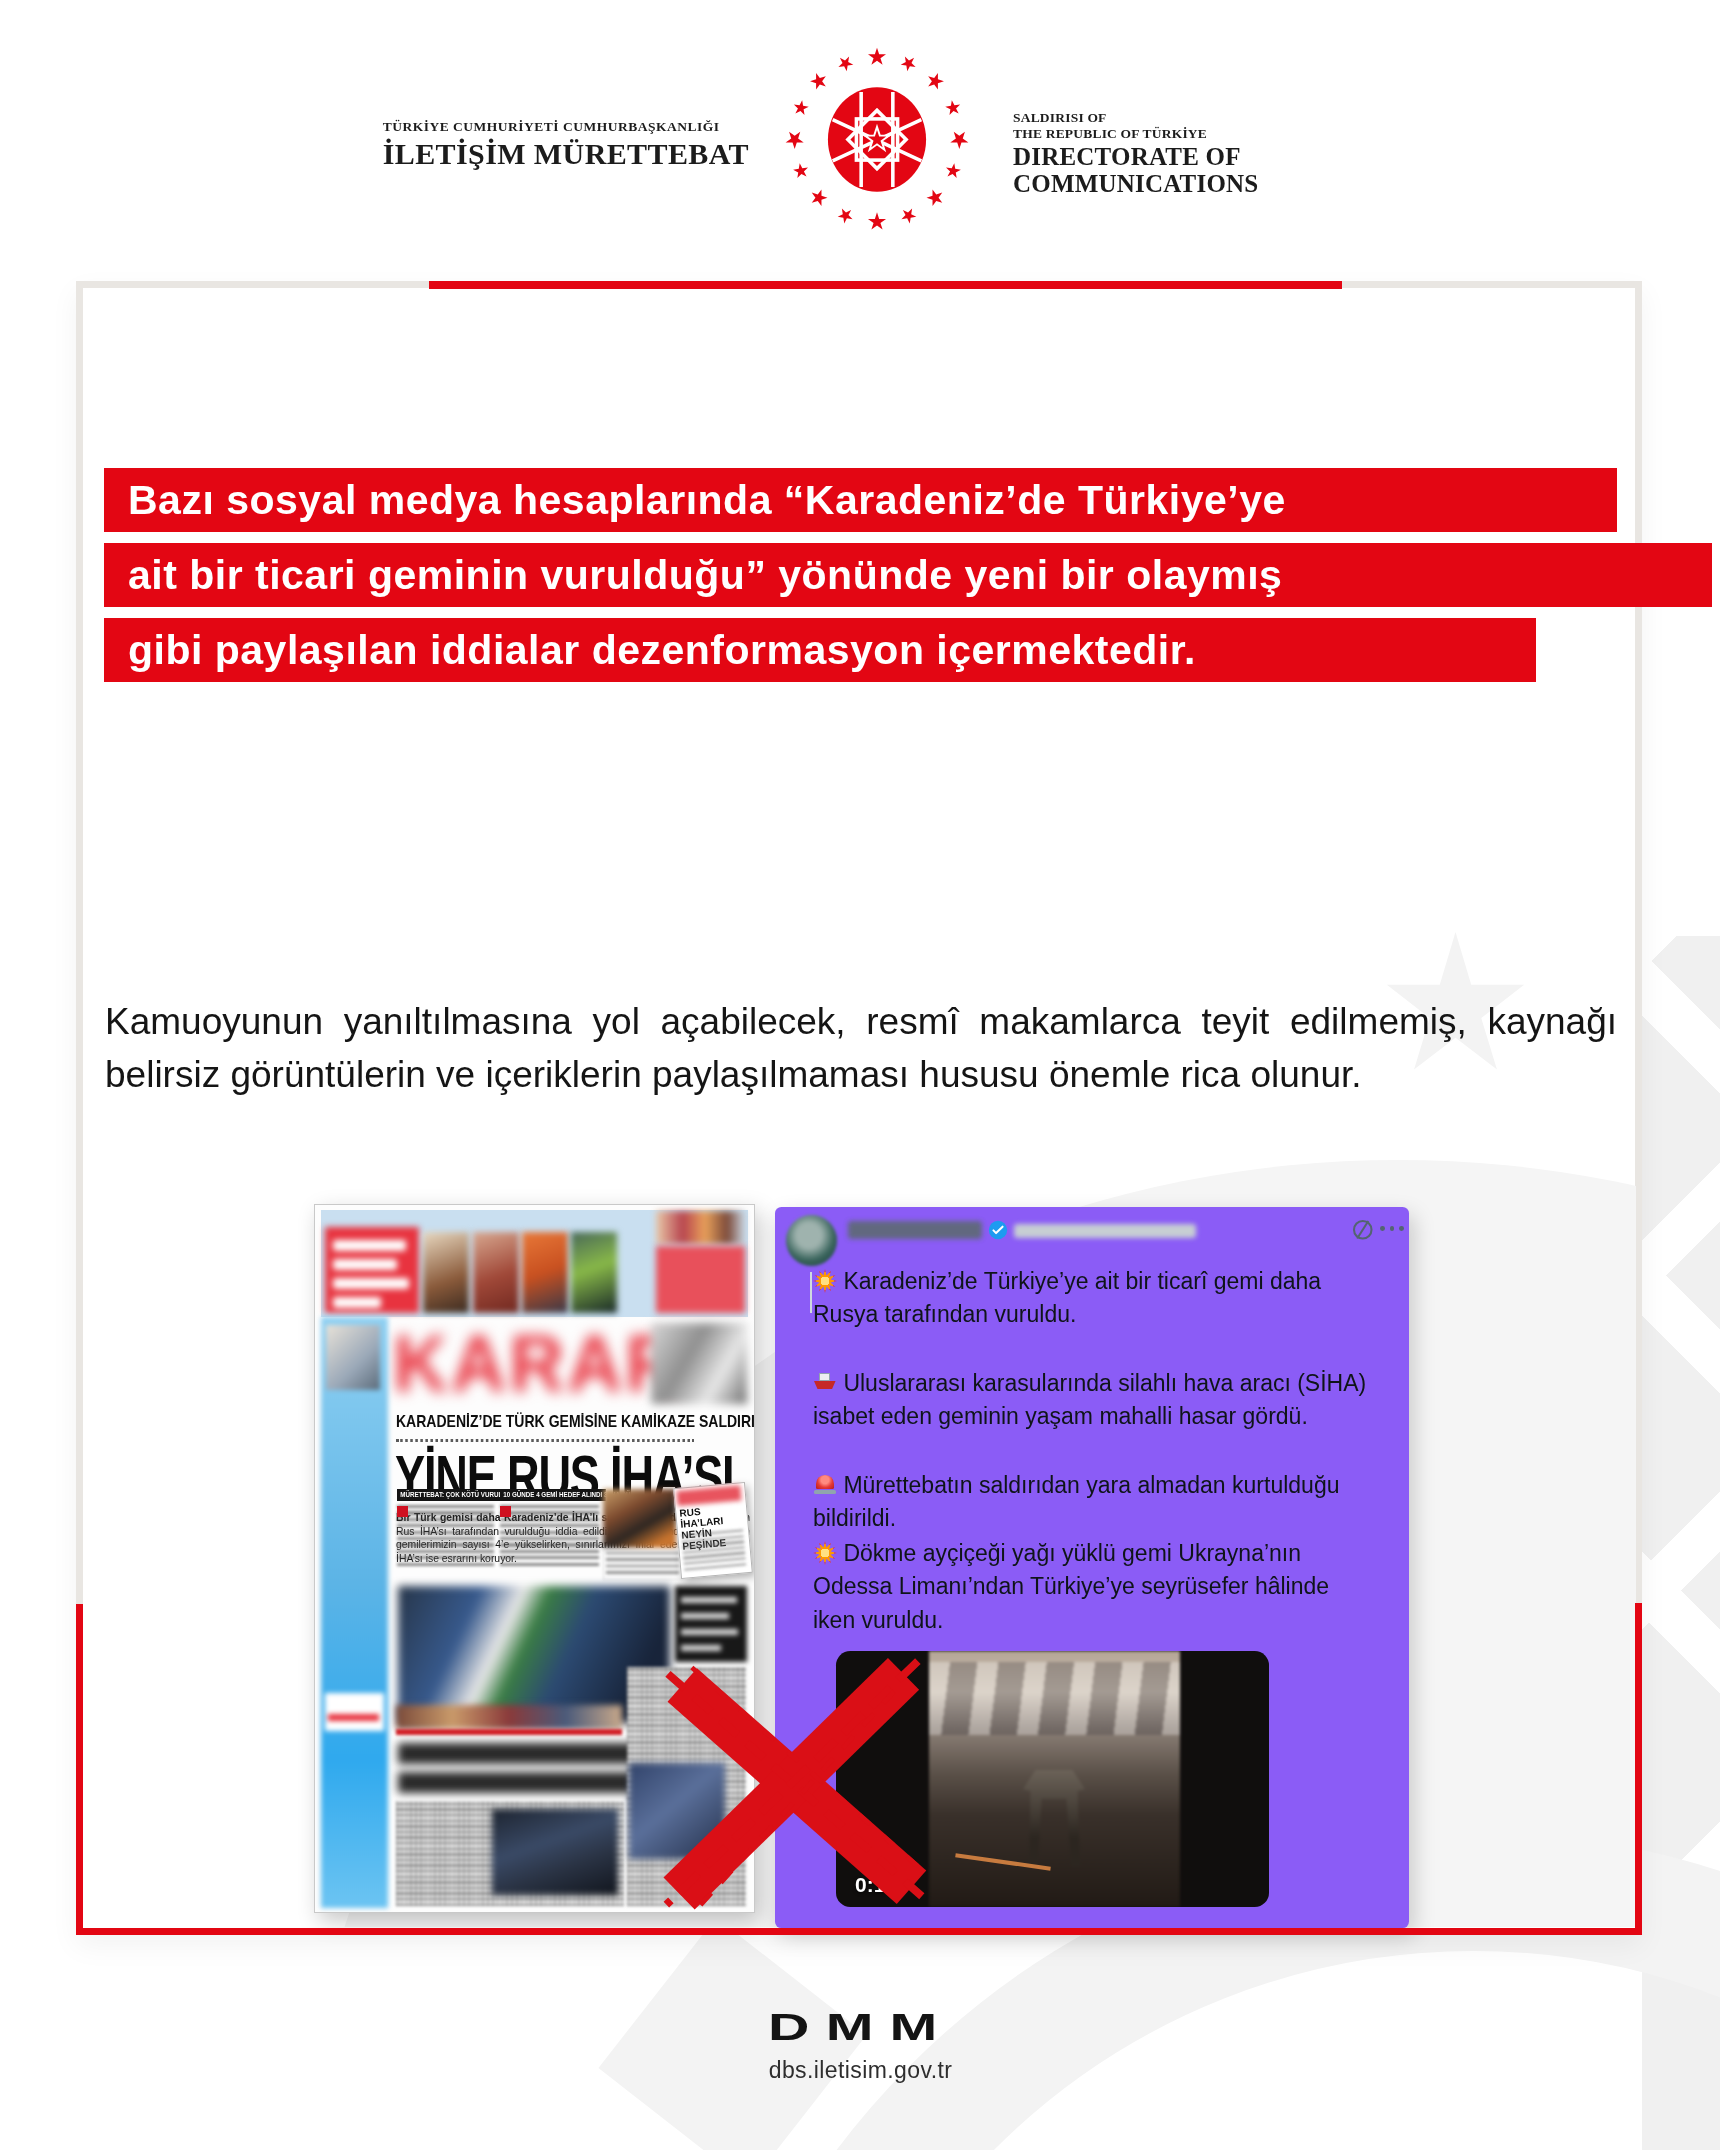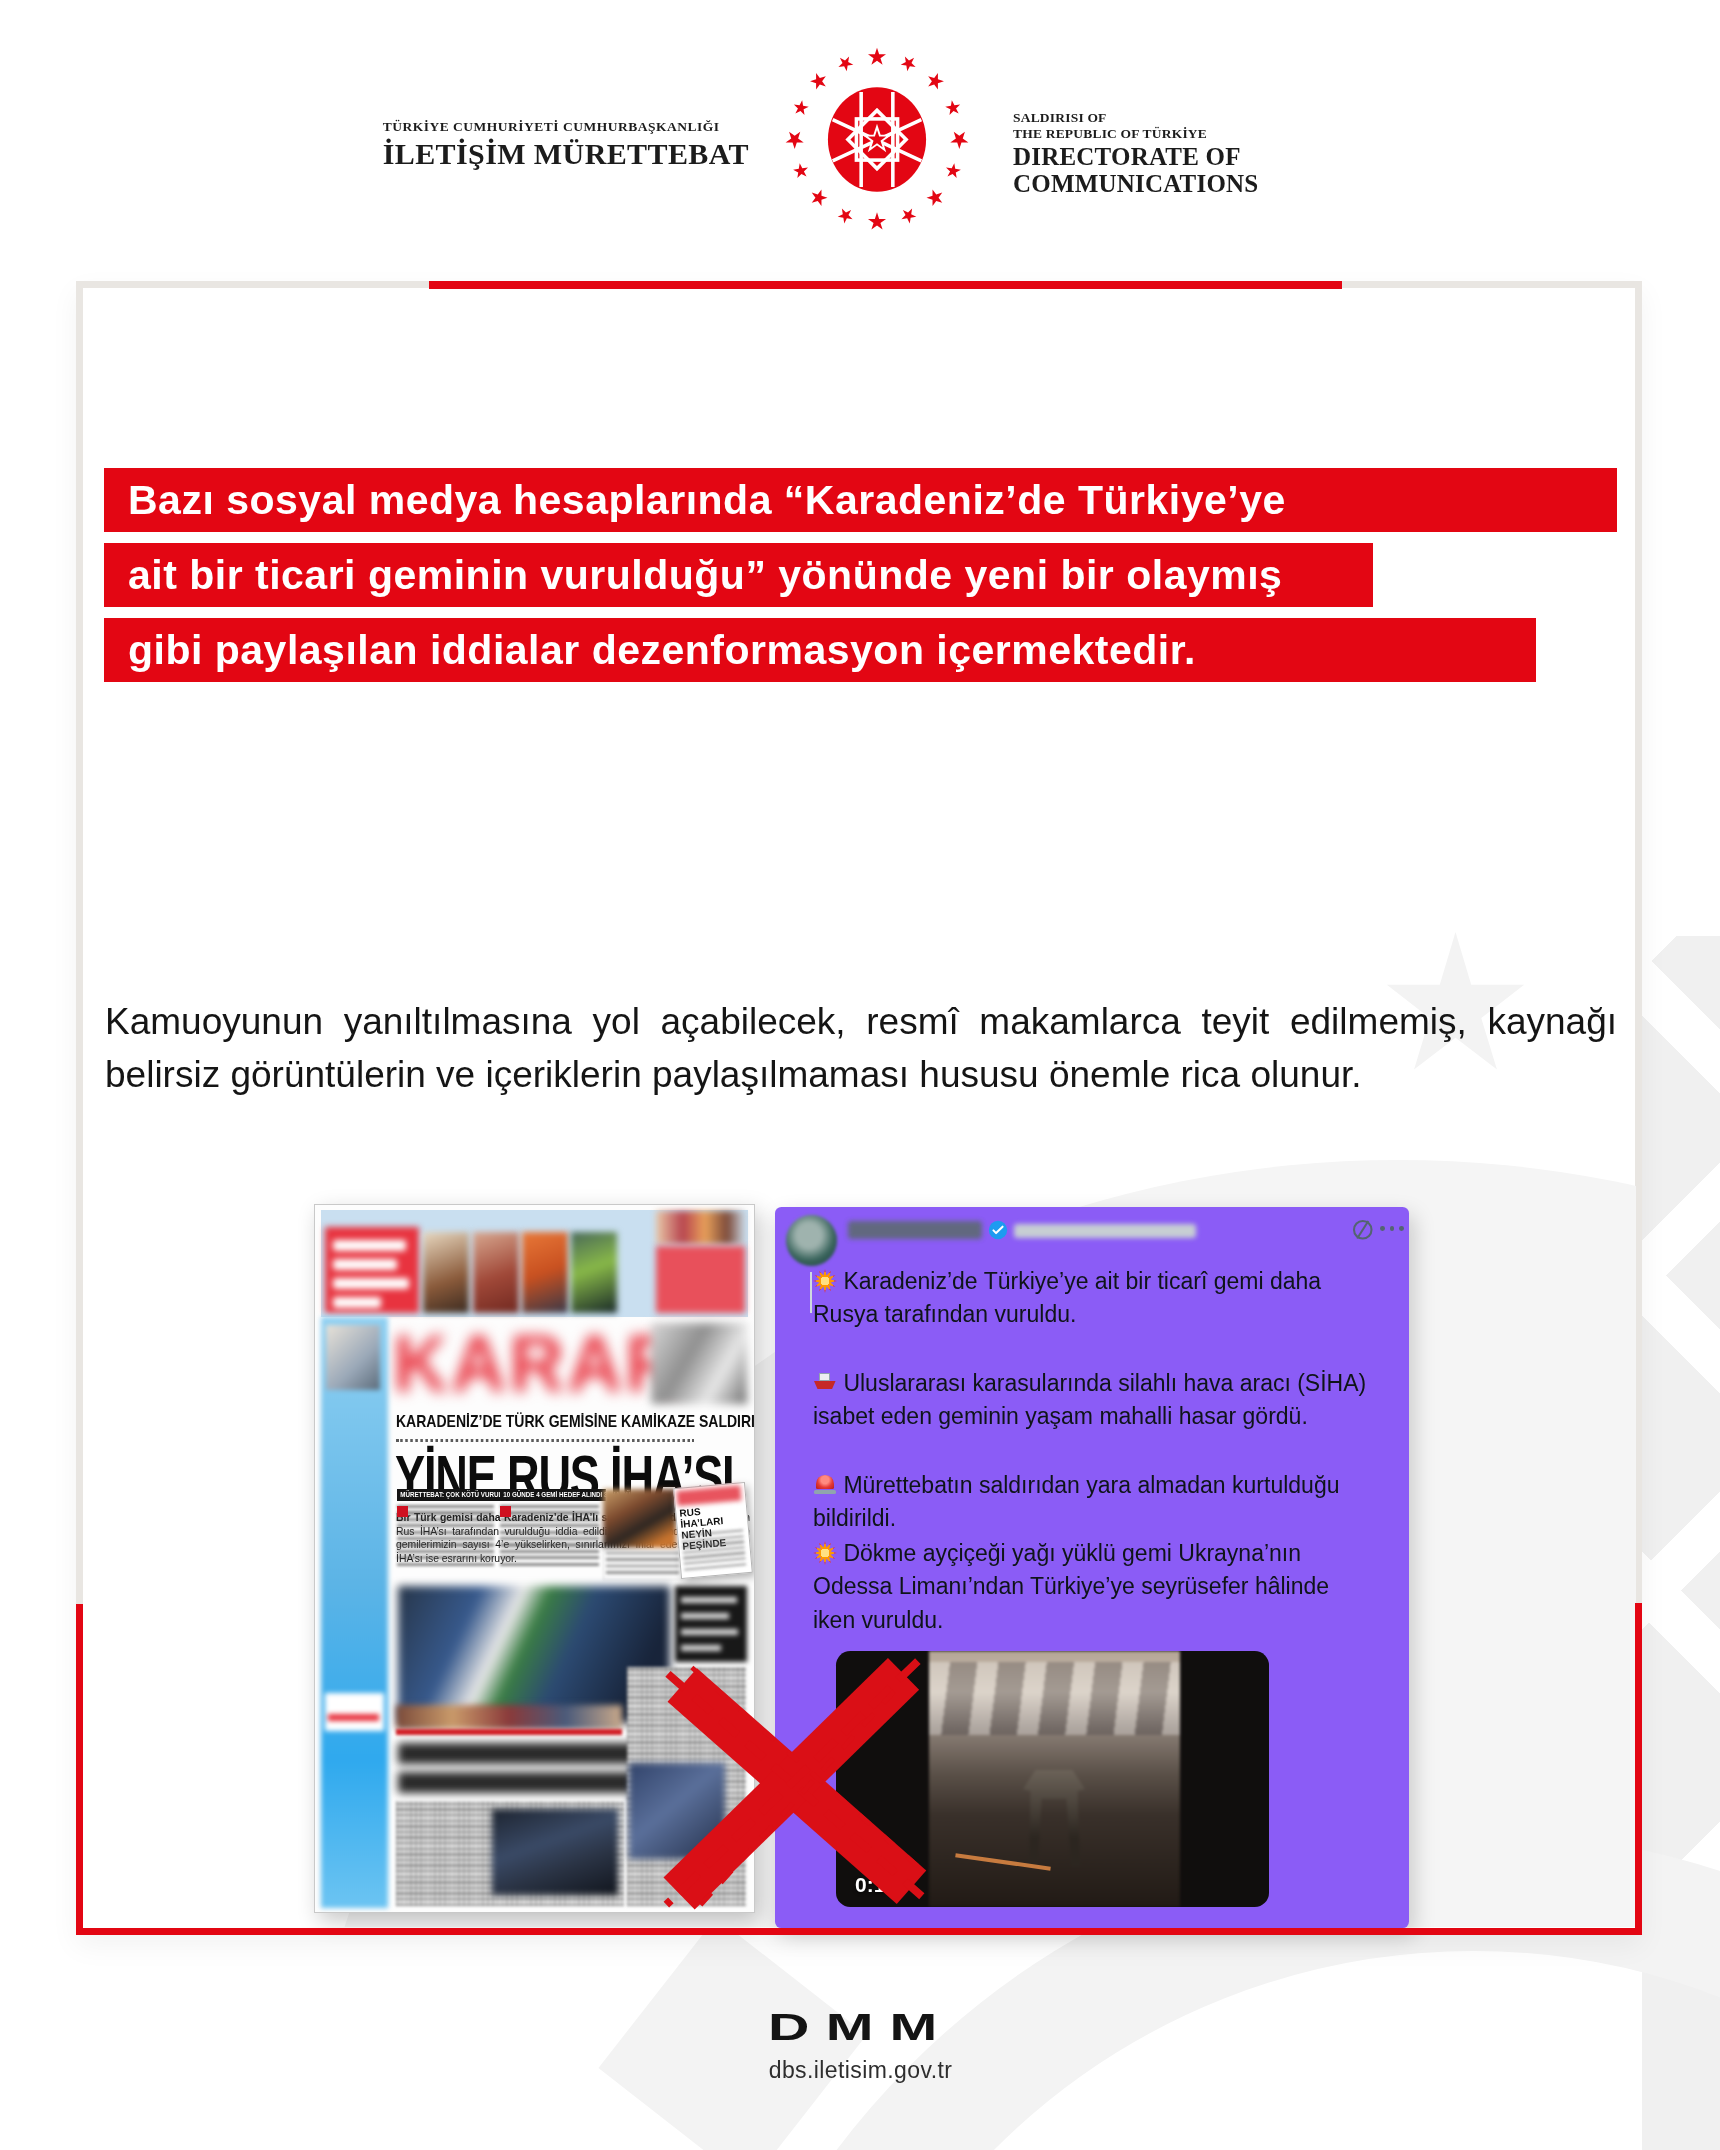--- a/index.html
+++ b/index.html
@@ -40,21 +40,21 @@
   .accent{background:#e30613;z-index:3;}
   .accent-top{left:429px;top:281px;width:913px;height:8px;}
   .accent-left{left:76px;top:1604px;width:7.2px;height:331px;}
   .accent-right{left:1635px;top:1603px;width:7.2px;height:332px;}
   .accent-bottom{left:76px;top:1928px;width:1566px;height:7.2px;}
 
   
   .claim-bar{left:104px;height:64px;background:#e30613;display:flex;align-items:center;
     padding-left:24px;box-sizing:border-box;z-index:2;}
   .claim-bar span{color:#fff;font-size:41px;font-weight:800;letter-spacing:0.5px;white-space:nowrap;}
-  .cb1{top:468px;width:1513px;} .cb2{top:543px;width:1269px;} .cb3{top:618px;width:1432px;}
+  .cb1{top:468px;width:1513px;} .cb2{top:543px;width:1608px;} .cb3{top:618px;width:1432px;}
 
   
   .para{left:105px;width:1512px;font-size:37px;line-height:1.43;color:#151515;
     text-align:justify;z-index:2;}
   .para1{top:755px;} .para2{top:996px;}
 
   
   .newspaper{left:314px;top:1204px;width:439px;height:707px;background:#fdfdfd;
     border:0.8px solid #c9c9c9;box-shadow:4.8px 8px 21px rgba(0,0,0,.22);z-index:2;overflow:hidden;}
   .np{position:absolute;}

